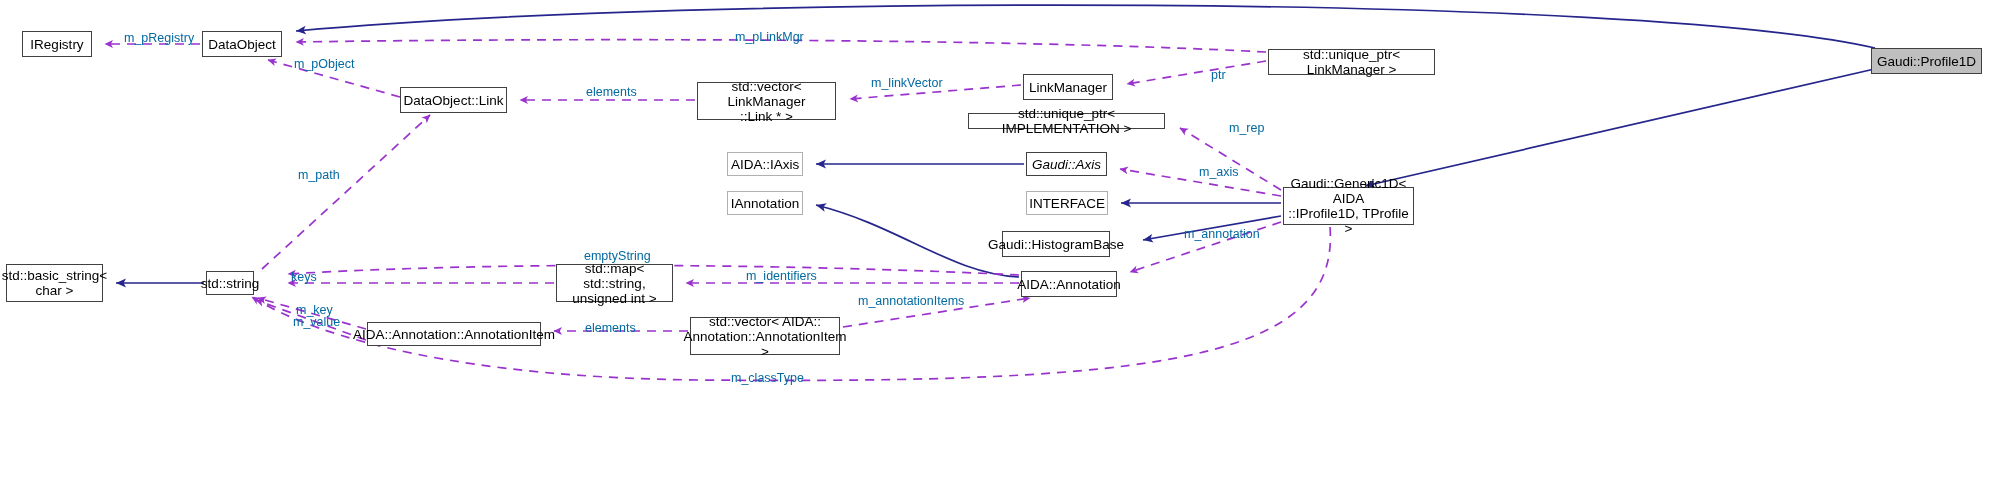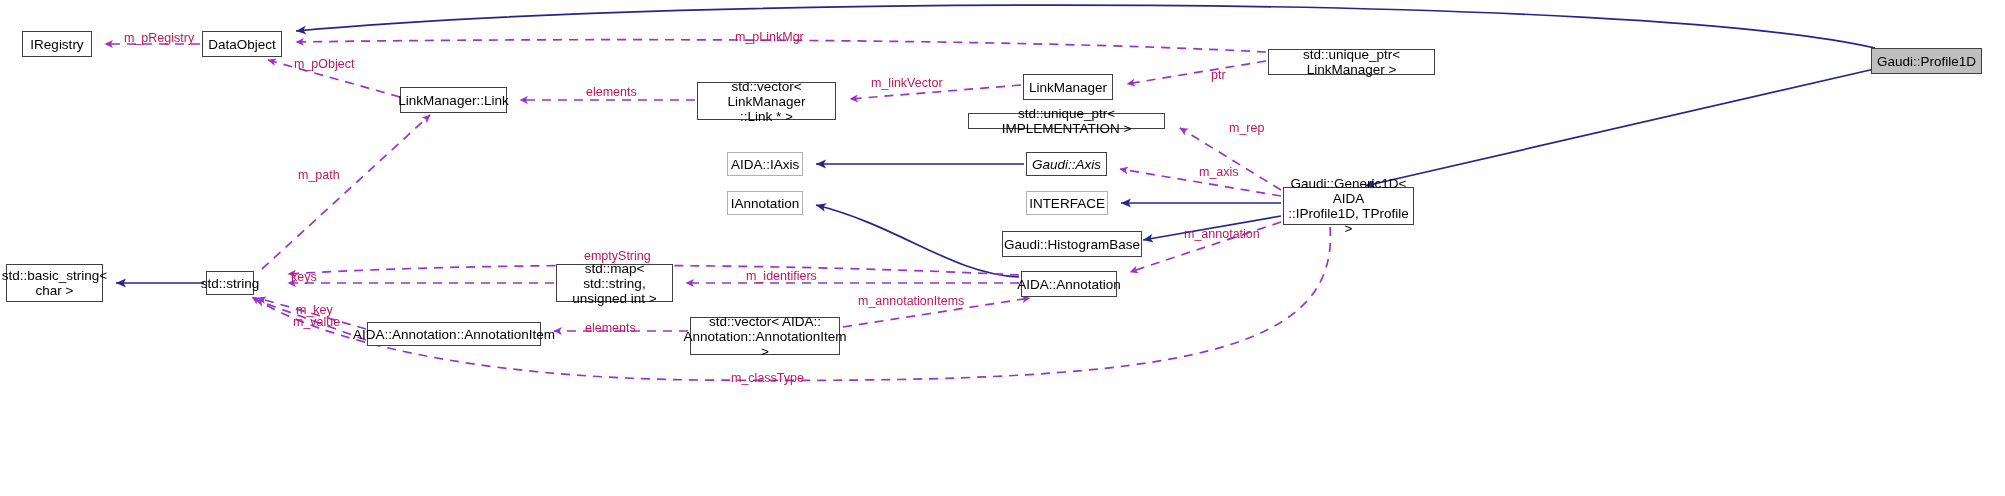--- a/index.html
+++ b/index.html
@@ -42,21 +42,21 @@
   .node.thin-border {
     border: 1px solid #b0b0b0;
   }
   .node.highlight {
     background: #bfbfbf;
     border: 1px solid #404040;
   }
   .edge-label {
     position: absolute;
     font-size: 12.5px;
-    color: #be185d;
+    color: #0369a1;
     white-space: nowrap;
     background: transparent;
     z-index: 6;
   }
 </style>
 </head>
 <body>
 
 <div id="diagram-root">
 
@@ -117,21 +117,21 @@
 
     <path d="M688,331 L554,331" fill="none" stroke="#9a32cd" stroke-width="1.7" stroke-dasharray="9,7" marker-end="url(#arrow-usage)"></path>
 
     <path d="M1330,227 C1340,360 1160,384 700,380 C470,378 320,340 252,297" fill="none" stroke="#9a32cd" stroke-width="1.7" stroke-dasharray="9,7" marker-end="url(#arrow-usage)"></path>
   </svg>
 
   <div class="node" style="left:22px;top:31px;width:70px;height:26px;">IRegistry</div>
 
   <div class="node" style="left:202px;top:31px;width:80px;height:26px;">DataObject</div>
 
-  <div class="node" style="left:400px;top:87px;width:107px;height:26px;">LinkManager::Link</div>
+  <div class="node" style="left:400px;top:87px;width:107px;height:26px;">DataObject::Link</div>
 
   <div class="node" style="left:697px;top:82px;width:139px;height:38px;">std::vector&lt; LinkManager
 ::Link * &gt;</div>
 
   <div class="node" style="left:1023px;top:74px;width:90px;height:26px;">LinkManager</div>
 
   <div class="node" style="left:1268px;top:49px;width:167px;height:26px;">std::unique_ptr&lt; LinkManager &gt;</div>
 
   <div class="node highlight" style="left:1871px;top:48px;width:111px;height:26px;">Gaudi::Profile1D</div>
 
@@ -141,21 +141,21 @@
 
   <div class="node" style="left:1026px;top:152px;width:81px;height:24px;font-style:italic;">Gaudi::Axis</div>
 
   <div class="node thin-border" style="left:727px;top:191px;width:76px;height:24px;">IAnnotation</div>
 
   <div class="node thin-border" style="left:1026px;top:191px;width:82px;height:24px;">INTERFACE</div>
 
   <div class="node" style="left:1283px;top:187px;width:131px;height:38px;">Gaudi::Generic1D&lt; AIDA
 ::IProfile1D, TProfile &gt;</div>
 
-  <div class="node" style="left:1002px;top:231px;width:140px;height:26px;">Gaudi::HistogramBase</div>
+  <div class="node" style="left:1002px;top:231px;width:108px;height:26px;">Gaudi::HistogramBase</div>
 
   <div class="node" style="left:6px;top:264px;width:97px;height:38px;">std::basic_string&lt;
 char &gt;</div>
 
   <div class="node" style="left:206px;top:271px;width:48px;height:24px;">std::string</div>
 
   <div class="node" style="left:556px;top:264px;width:117px;height:38px;">std::map&lt; std::string,
 unsigned int &gt;</div>
 
   <div class="node" style="left:1021px;top:271px;width:96px;height:26px;">AIDA::Annotation</div>

